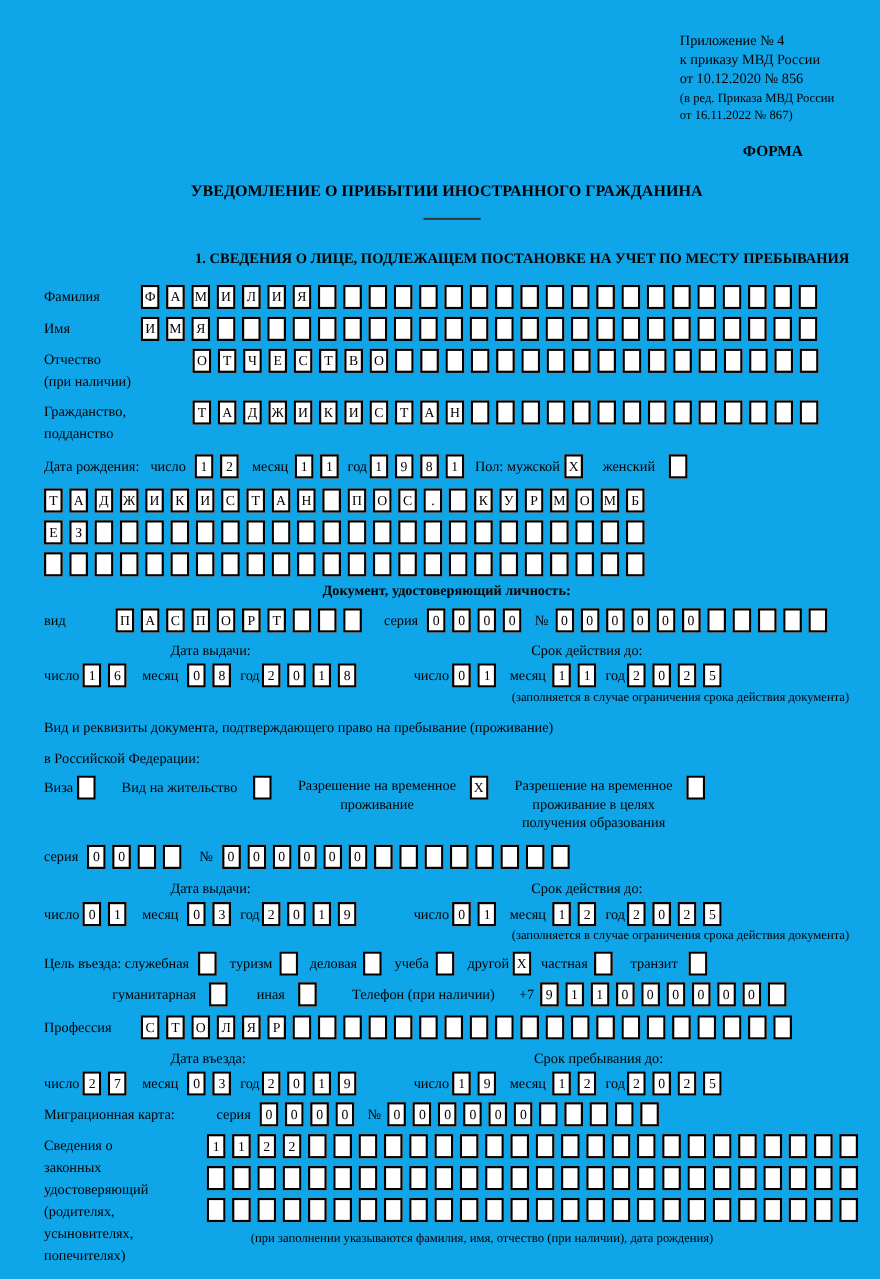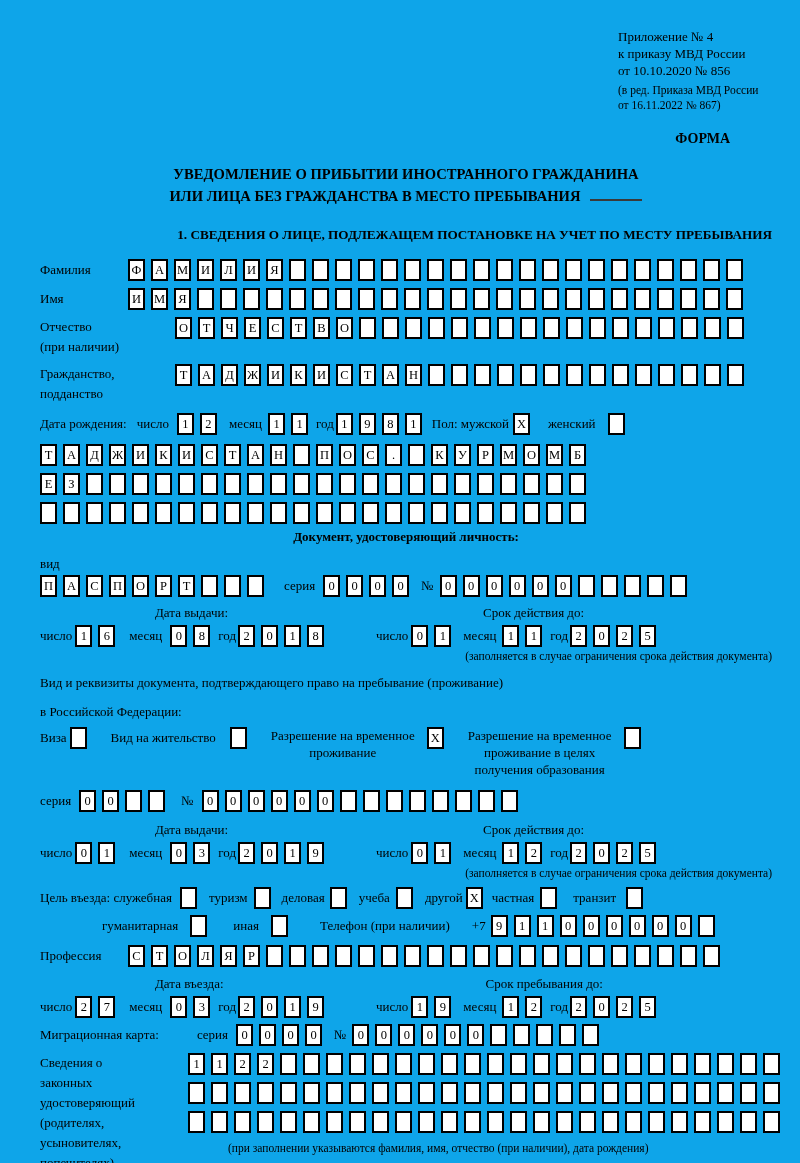--- a/index.html
+++ b/index.html
@@ -31,29 +31,29 @@
   .txt.sm{font-size:11.5px;line-height:16px;}
   .tlines{flex:none;text-align:center;font-size:13px;line-height:17px;}
 </style>
 </head>
 <body>
 
 <div class="page">
   <div class="top-right">
     <div>Приложение № 4</div>
     <div>к приказу МВД России</div>
-    <div>от 10.10.2020 № 856</div>
+    <div>от 10.12.2020 № 856</div>
     <div class="sub first">(в ред. Приказа МВД России</div>
     <div class="sub">от 16.11.2022 № 867)</div>
   </div>
   <div class="forma">ФОРМА</div>
   <div class="title">
     <div>УВЕДОМЛЕНИЕ О ПРИБЫТИИ ИНОСТРАННОГО ГРАЖДАНИНА</div>
     <div>
-      <span>ИЛИ ЛИЦА БЕЗ ГРАЖДАНСТВА В МЕСТО ПРЕБЫВАНИЯ</span><span class="blank"></span>
+      <span class="blank"></span>
     </div>
   </div>
   <div class="section">1. СВЕДЕНИЯ О ЛИЦЕ, ПОДЛЕЖАЩЕМ ПОСТАНОВКЕ НА УЧЕТ ПО МЕСТУ ПРЕБЫВАНИЯ</div>
   <div id="form-rows">
       <div class="frow">
         <div class="flabel" style="width: 88px;">
           <div class="flabel-line">Фамилия</div>
         </div>
         <div class="fcontent">
           <div class="fline">
@@ -331,21 +331,21 @@
           </div>
         </div>
       </div>
       <div class="frow" style="margin-bottom: 5px;">
         <div class="fcontent center">
           <div class="fline">
             <span class="txt b">Документ, удостоверяющий личность:</span>
           </div>
         </div>
       </div>
-      <div class="frow" style="margin-bottom: 5px; flex-direction: column;">
+      <div class="frow" style="margin-bottom: 5px;">
         <div class="flabel" style="width: 65px;">
           <div class="flabel-line">вид</div>
         </div>
         <div class="fcontent">
           <div class="fline">
             <div class="run">
               <div class="cell">П</div>
               <div class="cell">А</div>
               <div class="cell">С</div>
               <div class="cell">П</div>

